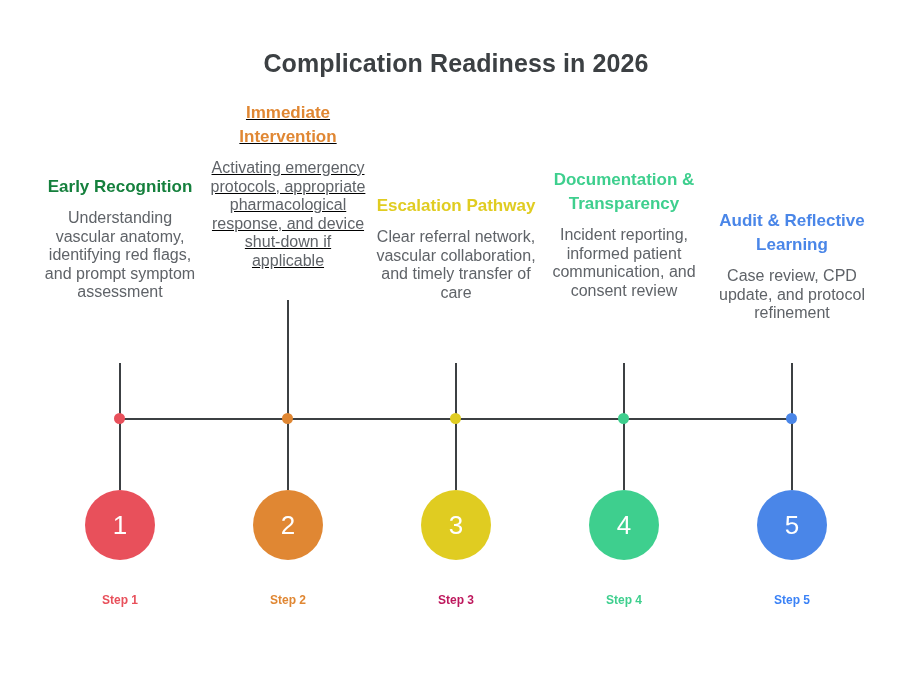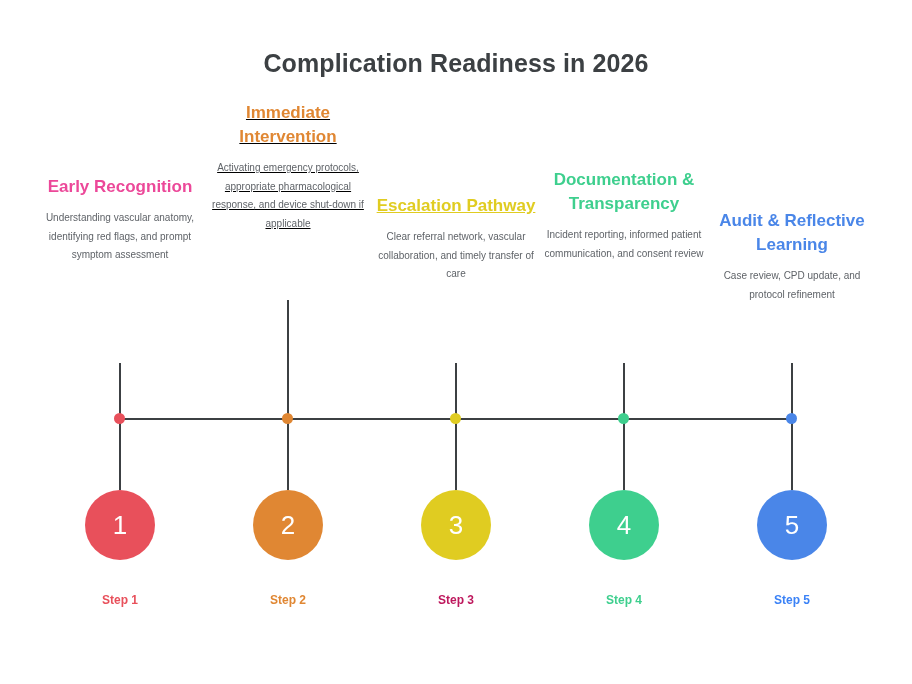--- a/index.html
+++ b/index.html
@@ -42,21 +42,21 @@
     width: 160px;
     text-align: center;
   }
   .col-heading {
     font-size: 17px;
     font-weight: bold;
     line-height: 24px;
     margin: 0 0 10px 0;
   }
   .col-desc {
-    font-size: 10px;
+    font-size: 16px;
     font-weight: normal;
     line-height: 18.5px;
     color: #5f6368;
     margin: 0;
   }
 
   
   .stem {
     position: absolute;
     width: 2px;
@@ -108,33 +108,33 @@
   }
 </style>
 </head>
 <body>
 
 <div id="canvas">
 
   <div class="chart-title">Complication Readiness in 2026</div>
 
   <div class="col-text" style="left:40px; top:175px;">
-    <div class="col-heading" style="color:#ec4899;">Early Recognition</div>
+    <div class="col-heading" style="color:#15803d;">Early Recognition</div>
     <div class="col-desc">Understanding vascular anatomy, identifying red flags, and prompt symptom assessment</div>
   </div>
   <div class="stem" style="left:119px; top:363px; height:127px;"></div>
 
   <div class="col-text" style="left:208px; top:101px;text-decoration:underline;">
     <div class="col-heading" style="color:#E08733;">Immediate Intervention</div>
     <div class="col-desc">Activating emergency protocols, appropriate pharmacological response, and device shut-down if applicable</div>
   </div>
   <div class="stem" style="left:287px; top:300px; height:190px;"></div>
 
   <div class="col-text" style="left:376px; top:194px;">
-    <div class="col-heading" style="color:#E0CC21;text-decoration:underline;">Escalation Pathway</div>
+    <div class="col-heading" style="color:#E0CC21;">Escalation Pathway</div>
     <div class="col-desc">Clear referral network, vascular collaboration, and timely transfer of care</div>
   </div>
   <div class="stem" style="left:455px; top:363px; height:127px;"></div>
 
   <div class="col-text" style="left:544px; top:168px;">
     <div class="col-heading" style="color:#3ECF8E;">Documentation &amp; Transparency</div>
     <div class="col-desc">Incident reporting, informed patient communication, and consent review</div>
   </div>
   <div class="stem" style="left:623px; top:363px; height:127px;"></div>
 

